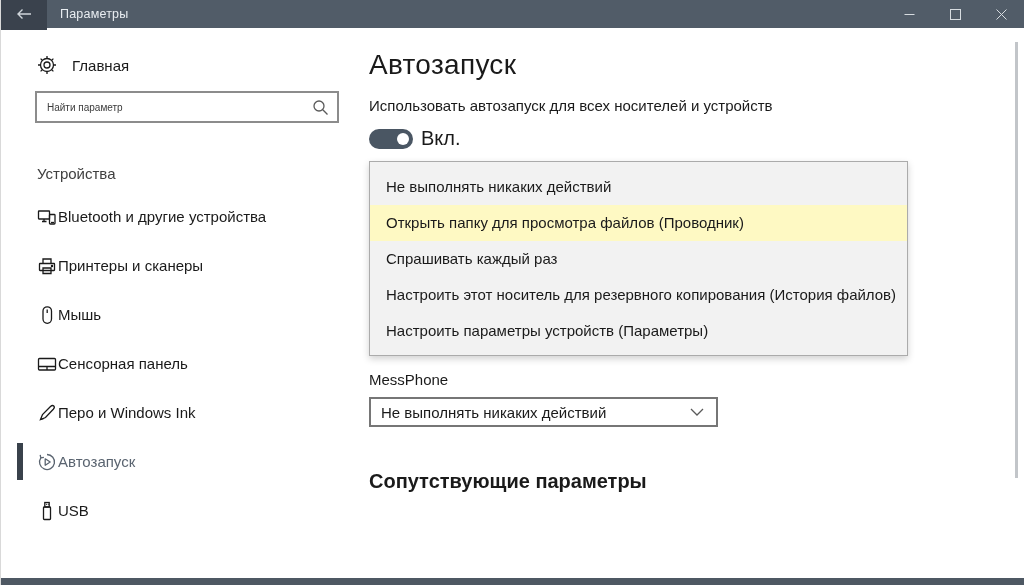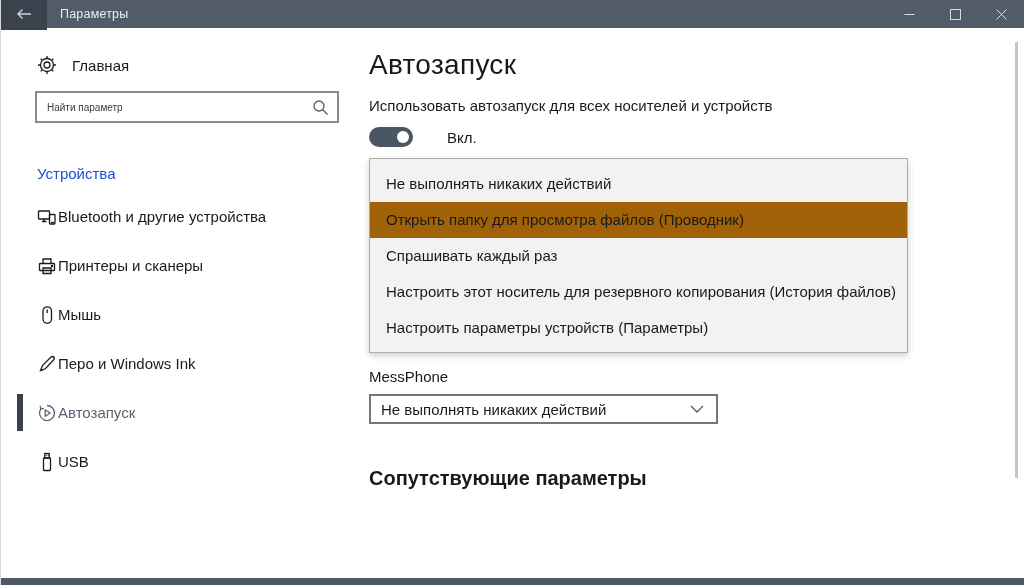--- a/index.html
+++ b/index.html
@@ -43,21 +43,21 @@
     border:2px solid #8c8c8c; background:#fff;
     display:flex; align-items:center;
   }
   .search-box input {
     flex:1; border:none; outline:none; background:transparent;
     font-family:inherit; font-size:10px; color:#0f172a; padding:0 0 0 10px;
   }
   .search-box input::placeholder { color:#3c3c3c; opacity:1; }
   .search-icon-wrap { width:34px; display:flex; justify-content:center; cursor:pointer; }
 
-  .section-label { color:#1d4ed8; font-size:15px; margin:42px 0 10px 20px; }
+  .section-label { color:#404040; font-size:15px; margin:42px 0 10px 20px; }
 
   .nav-item {
     display:flex; align-items:center; gap:1px;
     height:49px; padding-left:20px; font-size:15px; color:#1a1a1a;
     position:relative; cursor:pointer;
   }
   .nav-item.selected { color:#5a6470; }
   .nav-item.selected::before {
     content:''; position:absolute; left:0; top:6px; bottom:6px; width:6px;
     background:#39414b;
@@ -72,38 +72,38 @@
   .toggle-row { display:flex; align-items:center; margin-top:13px; }
   .toggle {
     width:44px; height:20px; border-radius:10px; background:#4a5663;
     position:relative; cursor:pointer;
   }
   .toggle .knob {
     position:absolute; top:4px; width:12px; height:12px; border-radius:50%;
     background:#fff;
   }
   .toggle.on .knob { right:4px; }
-  .toggle-state { font-size:15px; margin-left:34px; }
+  .toggle-state { font-size:20px; margin-left:8px; }
 
   .section-heading {
     font-size:20px; font-weight:400; margin:26px 0 0 0;
     max-width:380px; line-height:1.38;
   }
 
   .listbox {
     width:539px; margin-top:11px; background:#f2f2f2;
     border:1px solid #ababab; padding:7px 0 6px 0;
     box-shadow:0 3px 7px rgba(0,0,0,.18);
   }
   .listbox-option {
     height:36px; line-height:36px; padding-left:16px;
     font-size:15px; color:#1a1a1a; cursor:pointer;
     white-space:nowrap; overflow:hidden;
   }
-  .listbox-option.highlighted { background:#a16207; }
+  .listbox-option.highlighted { background:#fef9c3; }
 
   .field-label { font-size:15px; margin-top:15px; }
   .combobox {
     width:349px; height:30px; margin-top:9px;
     border:2px solid #767676; background:#fff;
     display:flex; align-items:center; cursor:pointer;
   }
   .combobox-value { flex:1; font-size:15px; padding-left:10px; }
   .combobox-chevron { width:38px; display:flex; justify-content:center; }
 
@@ -208,20 +208,29 @@
     <div class="nav-item">
       <span class="icon">
         <svg width="20" height="20" viewBox="0 0 20 20">
           <rect x="6" y="1.8" width="8.5" height="16.5" rx="4.2"></rect>
           <line x1="10.2" y1="4.5" x2="10.2" y2="8"></line>
         </svg>
       </span>
       <span>Мышь</span>
     </div>
 
+    <div class="nav-item">
+      <span class="icon">
+        <svg width="20" height="20" viewBox="0 0 20 20">
+          <rect x="1.5" y="4.5" width="17" height="11.5" rx="1"></rect>
+          <path d="M1.5 12.5 H18.5 M10 12.5 V16"></path>
+        </svg>
+      </span>
+      <span>Сенсорная панель</span>
+    </div>
 
 
     <div class="nav-item">
       <span class="icon">
         <svg width="20" height="20" viewBox="0 0 20 20">
           <path d="M3.5 16.5 L5.5 11.5 L13.5 3.5 q2 -1.8 3.3 -0.5 q1.3 1.3 -0.5 3.3 L8.5 14.5 Z"></path>
           <path d="M3.5 16.5 L7 15.5"></path>
         </svg>
       </span>
       <span>Перо и Windows Ink</span>

